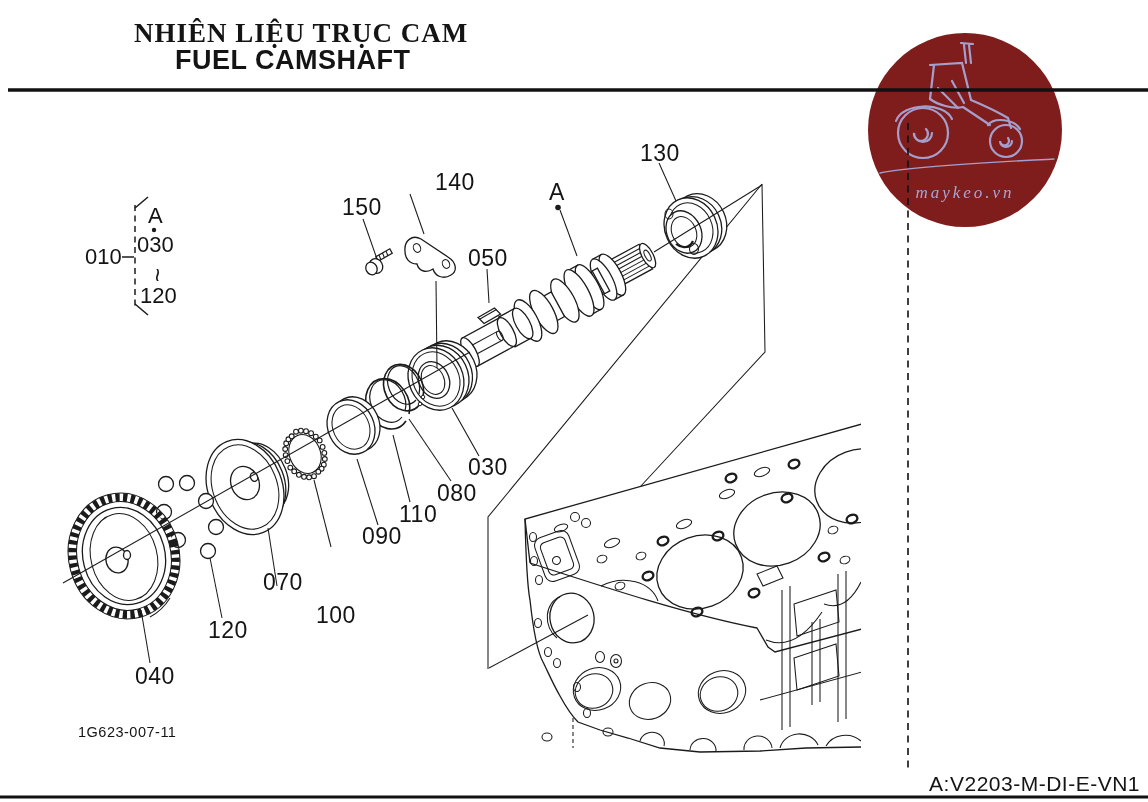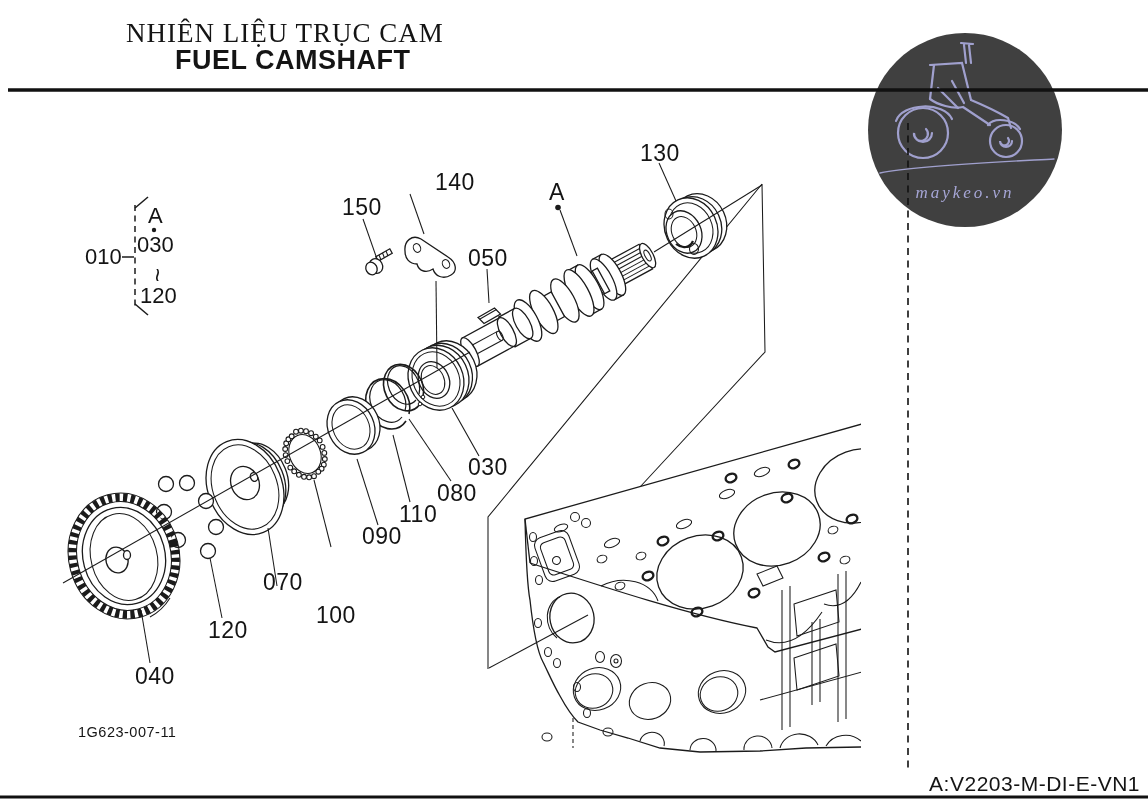--- a/index.html
+++ b/index.html
@@ -1,21 +1,21 @@
 <!DOCTYPE html>
 <html><head>
 <meta charset="utf-8">
 <style>
   html,body{margin:0;padding:0;background:#e8e8e8;}
   .page{position:relative;width:1148px;height:802px;background:#ffffff;overflow:hidden;
         font-family:"Liberation Sans",sans-serif;color:#141414;}
   .abs{position:absolute;}
   
   .sec-code{left:16px;top:22px;font-size:37px;font-weight:bold;letter-spacing:1px;}
-  .title-vi{left:126px;top:18px;font-size:27px;font-weight:normal;font-family:"Liberation Serif",serif;letter-spacing:1px;}
+  .title-vi{left:134px;top:18px;font-size:27px;font-weight:bold;font-family:"Liberation Serif",serif;letter-spacing:1px;}
   .title-en{left:131px;top:45px;font-size:27px;font-weight:bold;letter-spacing:0.5px;margin-left:44px;}
   
   .wm{left:868px;top:33px;width:194px;height:194px;border-radius:50%;z-index:0;}
   .wm-text{left:0;top:150px;width:194px;text-align:center;font-family:"Liberation Serif",serif;
            font-style:italic;font-size:17px;letter-spacing:3px;}
   
   svg.diagram{position:absolute;left:0;top:0;z-index:1;}
   
   .callout{position:absolute;z-index:2;font-size:23px;letter-spacing:0.5px;white-space:nowrap;line-height:1;}
   .ref{position:absolute;z-index:2;font-size:22px;line-height:1;white-space:nowrap;}
@@ -24,21 +24,21 @@
   .foot-right{right:8px;top:772px;font-size:21px;letter-spacing:0.5px;z-index:2;}
   .ln{fill:none;stroke:#1b1b1b;stroke-width:1.3px;}
   .lt{fill:none;stroke:#1b1b1b;stroke-width:1.05px;}
   .wf{fill:#ffffff;stroke:#1b1b1b;stroke-width:1.3px;}
 </style>
 </head>
 <body>
 
 <div class="page">
 
-  <div class="abs wm" id="wm-circle" style="background: #404040;">
+  <div class="abs wm" id="wm-circle" style="background: #7f1d1d;">
     <svg width="194" height="194" viewBox="0 0 194 194">
       <g fill="none" stroke="#A6A6D6" stroke-width="2.2" stroke-linecap="round" opacity="0.95">
         <circle cx="55" cy="100" r="25"></circle>
         <path d="M64,100 A9,9 0 1 1 46,100 A7,7 0 1 0 58,96"></path>
         <circle cx="138" cy="108" r="16"></circle>
         <path d="M144,108 A6,6 0 1 1 132,108 A4.5,4.5 0 1 0 140,105"></path>
         <path d="M66,32 L62,66 M62,32 L94,30 L103,67 M98,30 L96,12 M103,30 L101,12 M93,10 L105,11"></path>
         <path d="M84,48 L96,70 M70,55 L90,75"></path>
         <path d="M103,67 C115,72 128,78 140,85 L143,95"></path>
         <path d="M62,66 C70,72 84,76 95,74 L122,92"></path>

